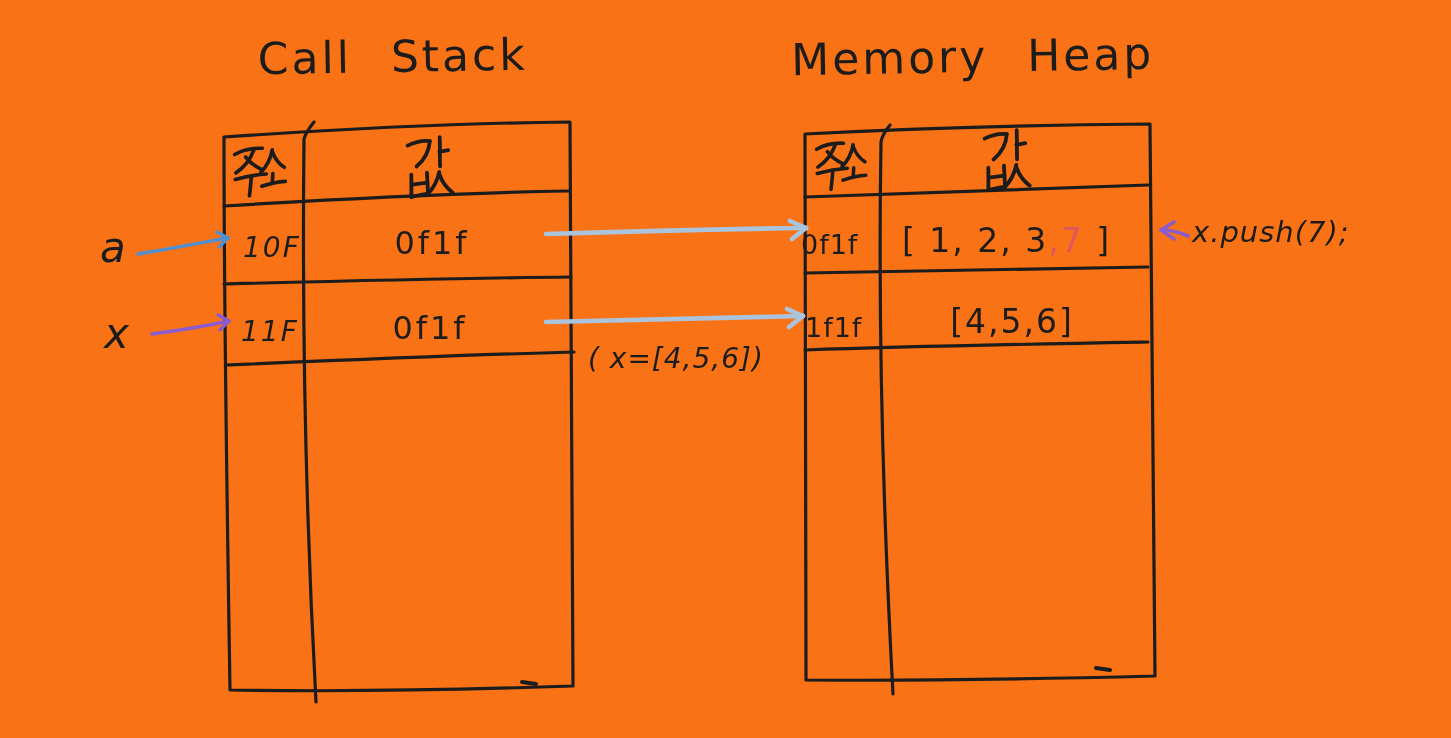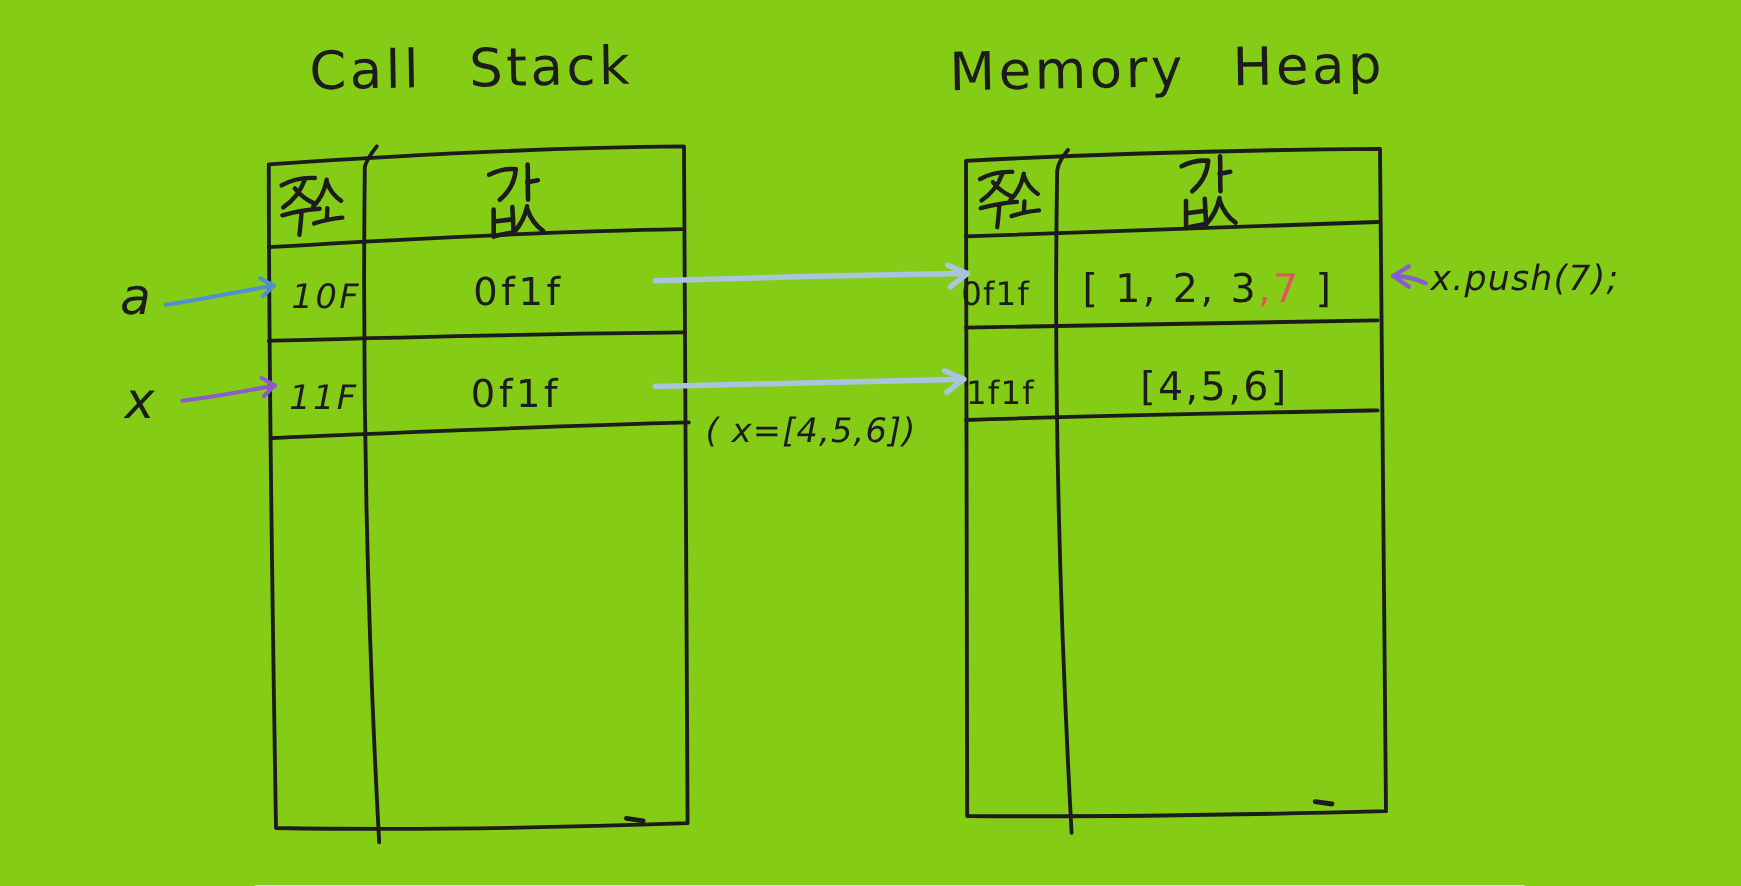--- a/index.html
+++ b/index.html
@@ -1,16 +1,16 @@
 <!DOCTYPE html>
 <html><head>
 <meta charset="utf-8">
 <style>
   html,body { margin:0; padding:0; background:#ffffff; }
-  .canvas { position:relative; width:1451px; height:738px; background:#84cc16; overflow:hidden; }
+  .canvas { position:relative; width:1451px; height:738px; background:#f97316; overflow:hidden; }
   svg { position:absolute; left:0; top:0; }
   text { font-family:"DejaVu Sans", sans-serif; fill:#1c1c1c; }
   .title { font-size:44px; letter-spacing:3px; word-spacing:22px; }
   .cell  { font-size:32px; letter-spacing:3px; }
   .cellw { font-size:33px; letter-spacing:2px; }
   .addr  { font-size:28px; font-style:italic; letter-spacing:2px; }
   .addr2 { font-size:27px; letter-spacing:1px; }
   .ptr   { font-size:42px; font-style:italic; }
   .note  { font-size:28px; font-style:italic; letter-spacing:1px; }
   .note2 { font-size:29px; font-style:italic; letter-spacing:1px; }

